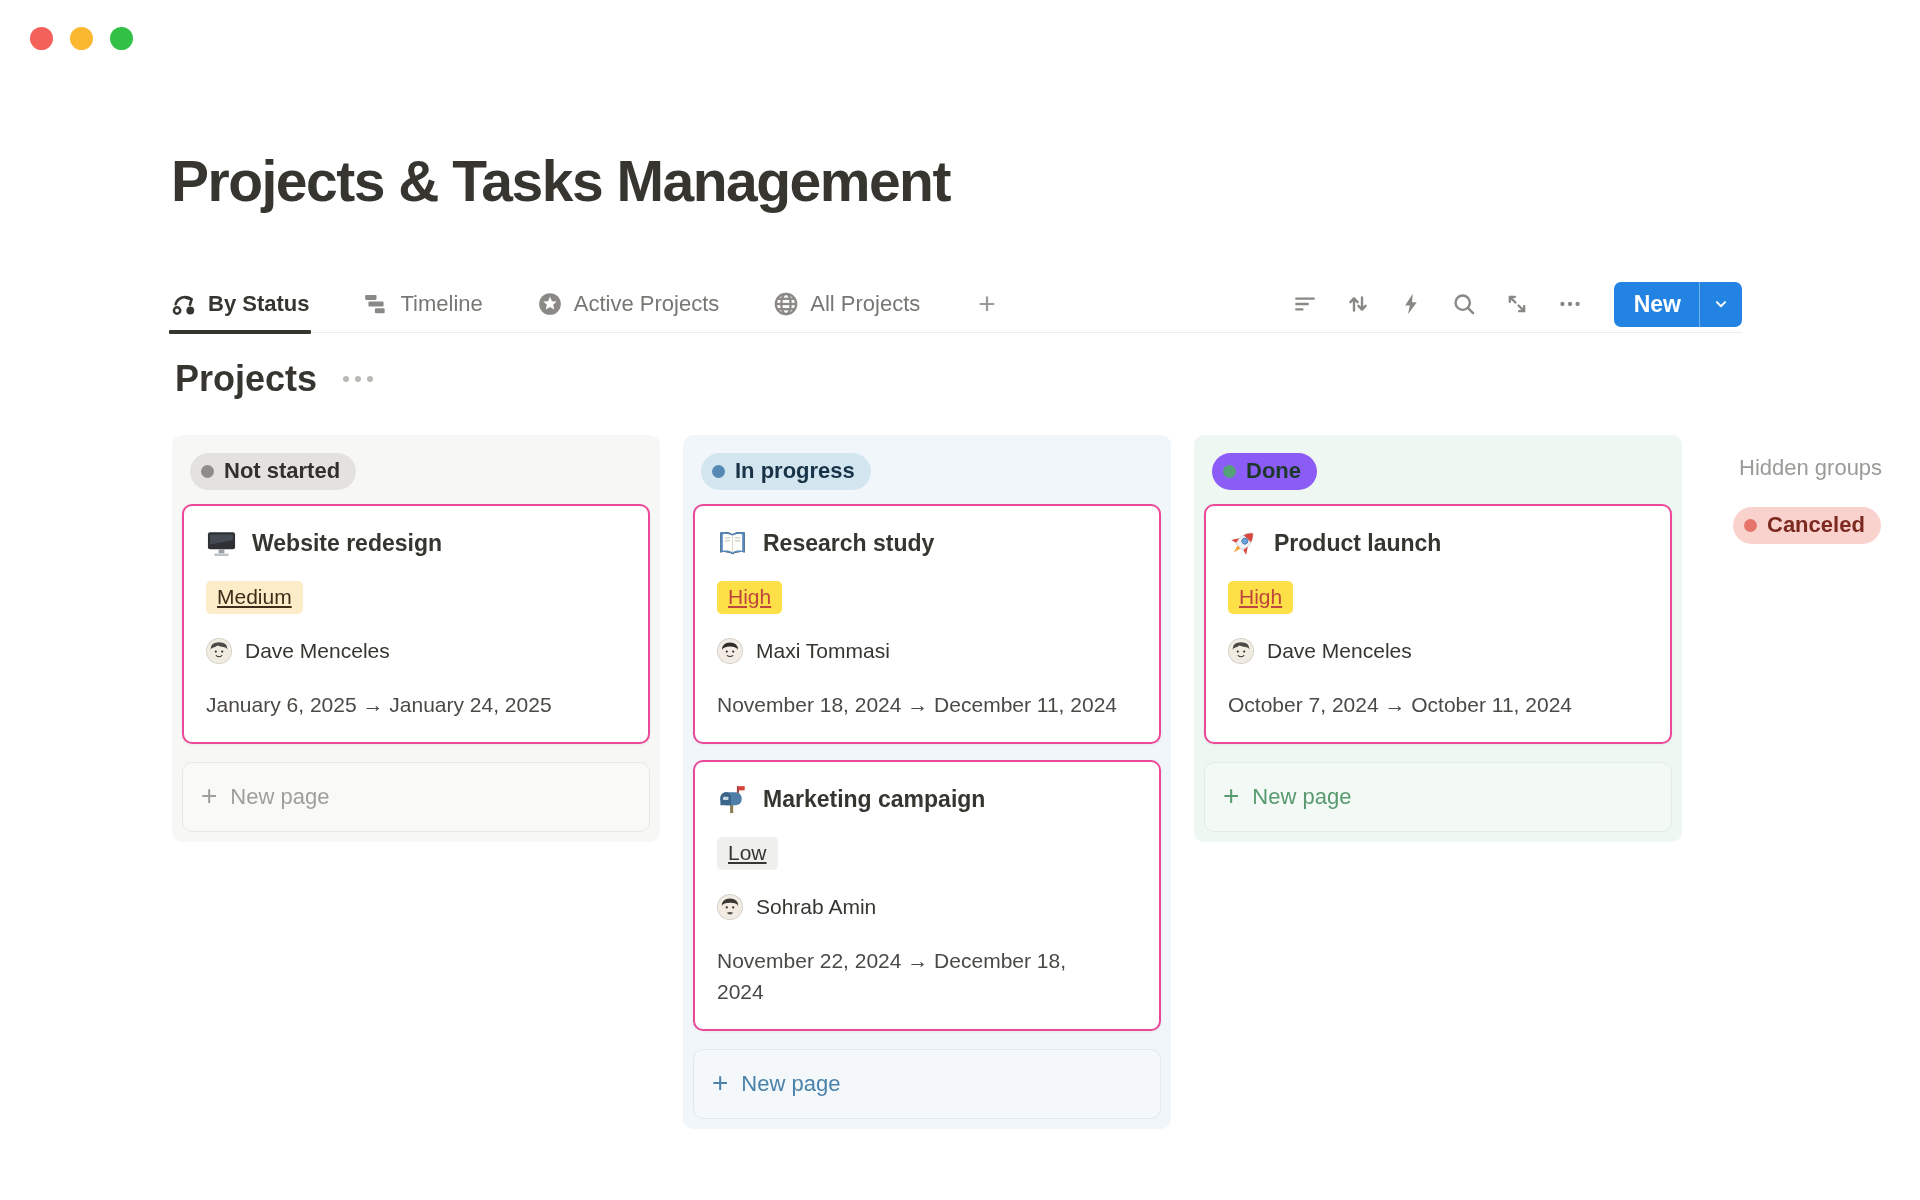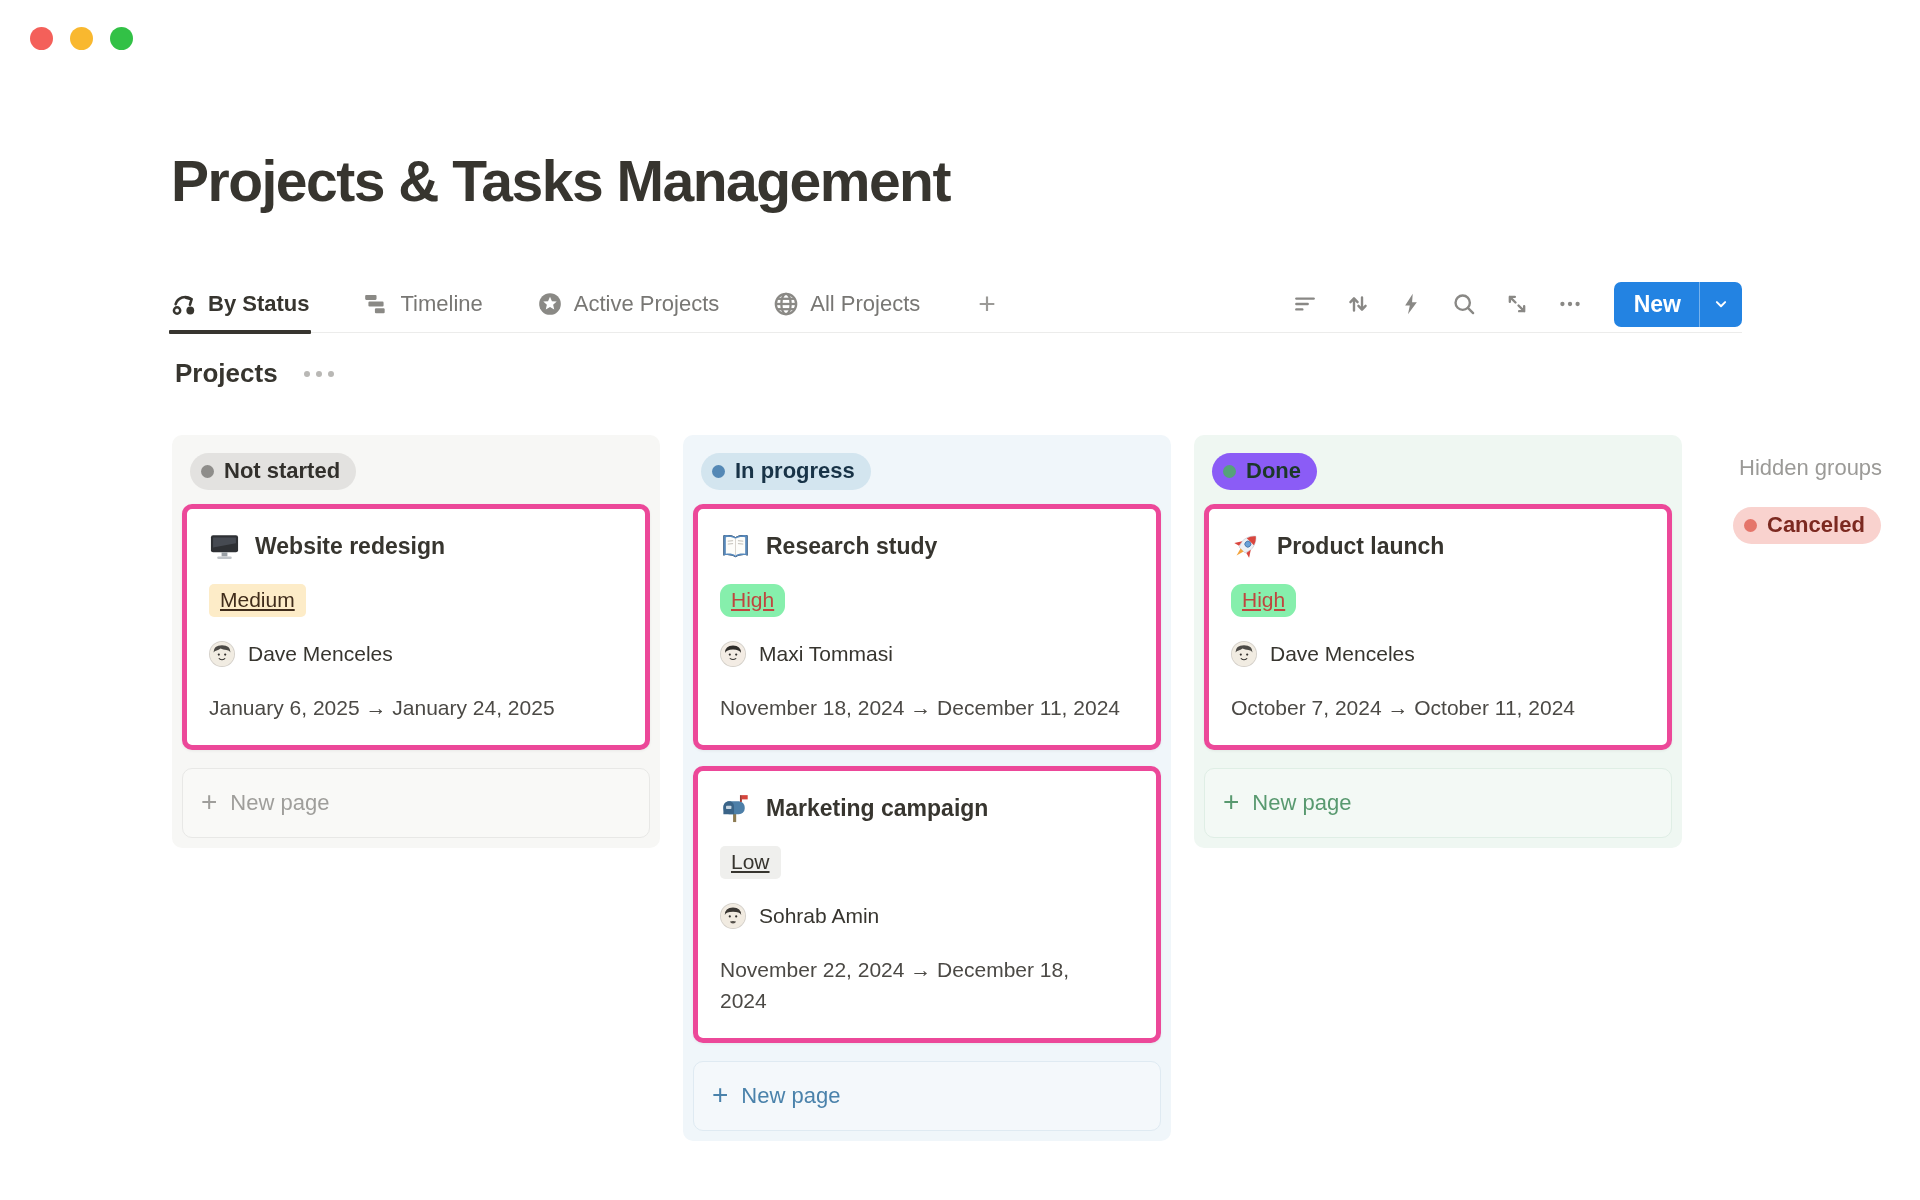--- a/index.html
+++ b/index.html
@@ -30,50 +30,50 @@
   .tb-icon { width:26px; height:26px; cursor:pointer; display:block; }
   .new-btn { display:flex; align-items:stretch; background:#2383e2; border-radius:7px;
     height:45px; margin-left:4px; cursor:pointer; overflow:hidden; }
   .new-btn-label { display:flex; align-items:center; padding:0 18px 0 20px; color:#fff;
     font-size:23px; font-weight:600; }
   .new-btn-divider { width:1px; background:rgba(255,255,255,.38); }
   .new-btn-caret { display:flex; align-items:center; padding:0 12px; }
 
   
   .section-row { position:absolute; left:175px; top:358px; display:flex; align-items:center; gap:26px; }
-  .section-title { font-size:26px; font-weight:700; color:#37352f; }
+  .section-title { font-size:36px; font-weight:700; color:#37352f; }
   .dots { display:flex; gap:6px; cursor:pointer; }
   .dots i { width:6px; height:6px; border-radius:50%; background:#b9b8b5; display:block; }
 
   
   .board { position:absolute; left:172px; top:435px; display:flex; gap:23px; align-items:flex-start; }
   .column { width:488px; border-radius:10px; padding:10px; }
   .col-gray  { background:#f7f7f5; }
   .col-blue  { background:#f0f6fa; }
   .col-green { background:#eff7f2; }
   .col-header { padding:8px 8px 14px 8px; }
 
   .status-pill { display:inline-flex; align-items:center; gap:10px; border-radius:999px;
     padding:5px 16px 6px 11px; font-size:22px; font-weight:600; cursor:pointer; }
   .status-pill .dot { width:13px; height:13px; border-radius:50%; display:block; }
   .pill-gray  { background:#e3e2e0; color:#32302c; } .pill-gray  .dot{ background:#8e8d8a; }
   .pill-blue  { background:#d3e5ef; color:#183347; } .pill-blue  .dot{ background:#5488b5; }
   .pill-green { background:#8b5cf6; color:#1c3829; } .pill-green .dot{ background:#55a279; }
   .pill-red   { background:#f9d2ce; color:#7c2920; } .pill-red   .dot{ background:#e5756a; }
 
-  .card { background:#fff; border:5px solid #ec4899; border-radius:10px;
+  .card { background:#fff; border:2px solid #ec4899; border-radius:10px;
     box-shadow:0 1px 3px rgba(15,15,15,.06); padding:22px; cursor:pointer; }
   .card + .card { margin-top:16px; }
   .card-title-row { display:flex; align-items:center; gap:15px; font-size:23px;
     font-weight:600; color:#37352f; }
   .card-emoji { width:31px; height:31px; flex:none; }
   .priority { display:inline-block; margin-top:22px; border-radius:5px; padding:4px 11px 5px;
     font-size:21px;text-decoration:underline; }
   .p-yellow { background:#fdecc8; color:#402c1b; }
-  .p-red    { background:#86efac; color:#bf463f;border-radius:11px; }
+  .p-red    { background:#fde047; color:#bf463f; }
   .p-gray   { background:#efefed; color:#37352f; }
   .person { display:flex; align-items:center; gap:13px; margin-top:24px; font-size:21px; color:#37352f; }
   .avatar { width:26px; height:26px; border-radius:50%; border:1px solid rgba(0,0,0,.12);
     background:#f3eee6; flex:none; overflow:hidden; }
   .dates { margin-top:26px; font-size:21px; color:#4b4945; line-height:1.45; }
   .dates.narrow { max-width:368px; }
 
   .new-page { margin-top:18px; height:70px; border-radius:10px; border:1px solid;
     display:flex; align-items:center; gap:13px; padding:0 18px; font-size:22px; cursor:pointer;
     background:rgba(255,255,255,.25); }

